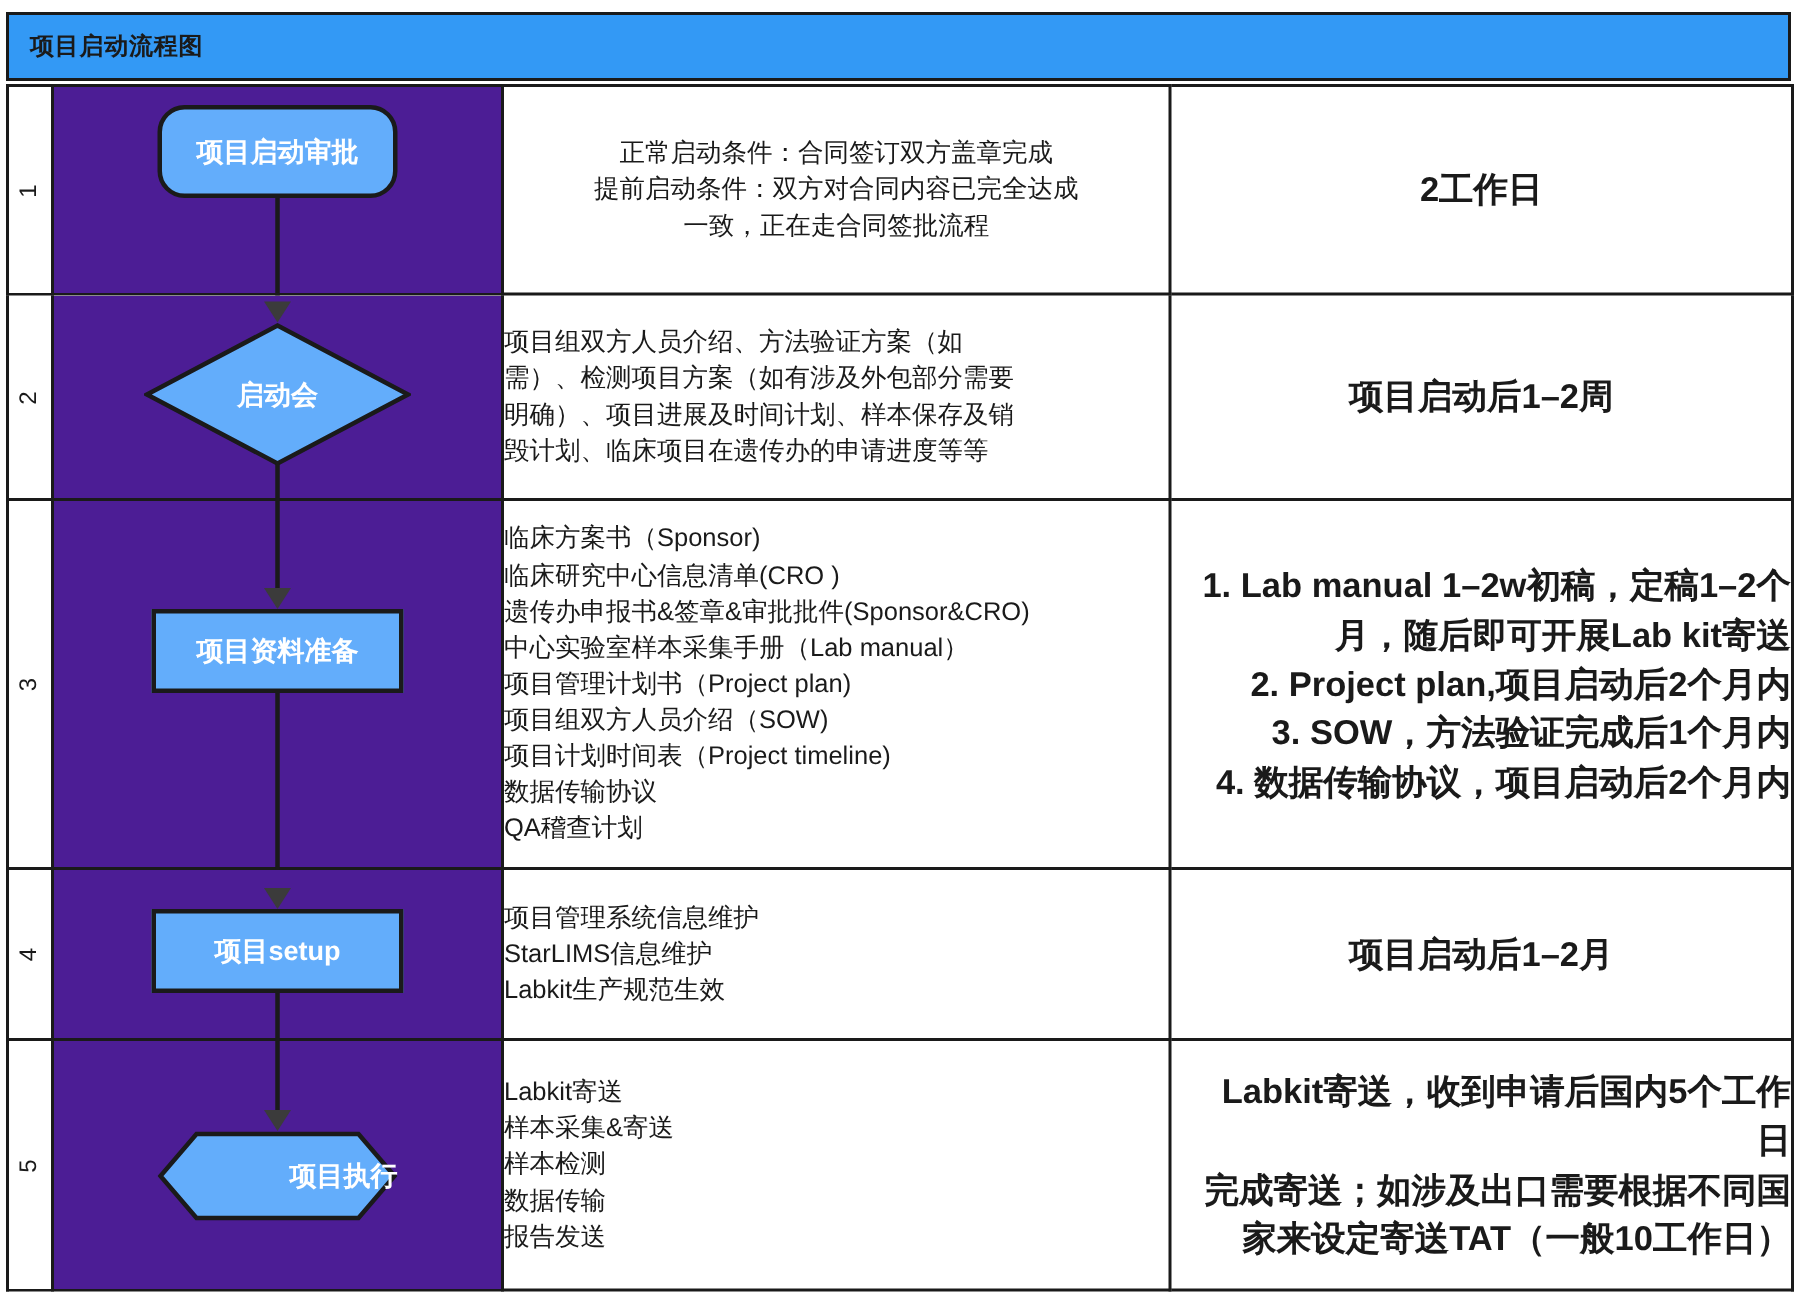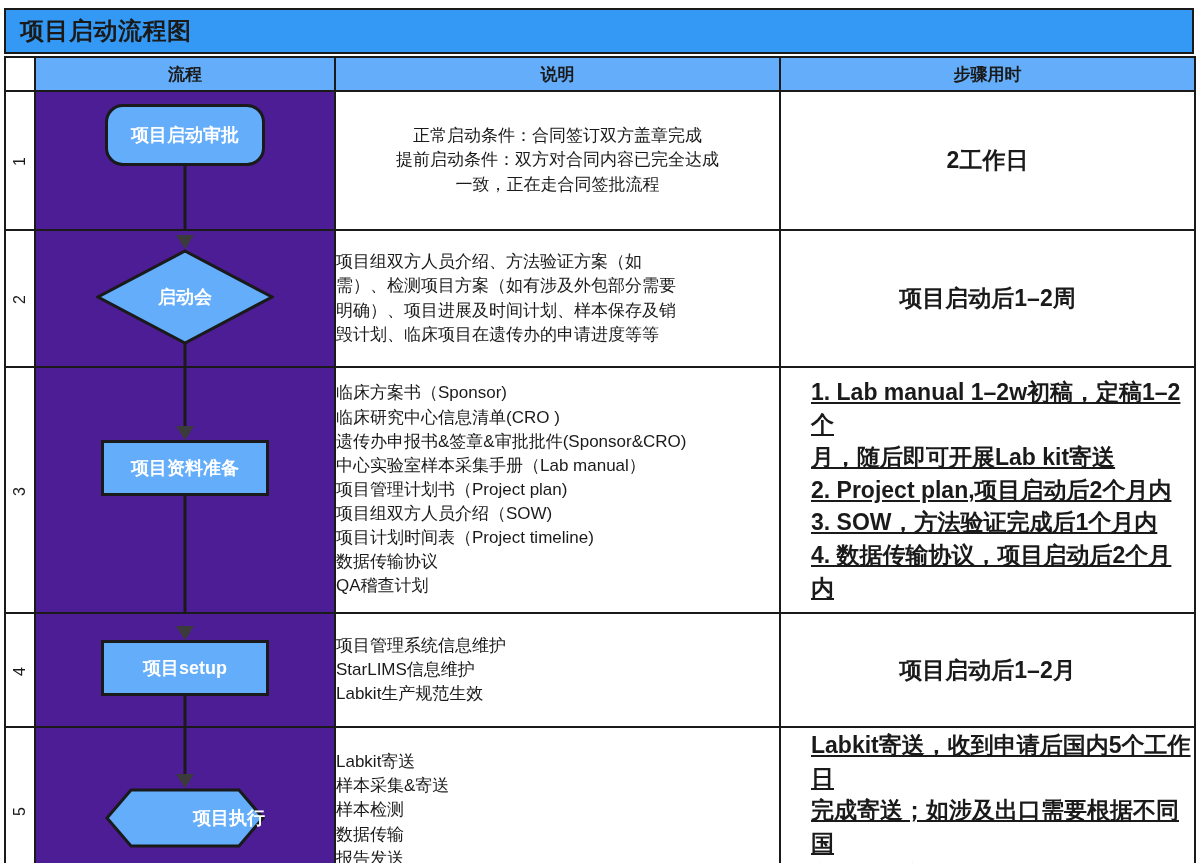--- a/index.html
+++ b/index.html
@@ -29,21 +29,21 @@
     width: 1190px;
     height: 46px;
     background: #3399F5;
     border: 2px solid #1a1a1a;
     box-sizing: border-box;
     display: flex;
     align-items: center;
     padding-left: 14px;
   }
   .title-text {
-    font-size: 24px;
+    font-size: 16px;
     font-weight: bold;
     color: #1a1a1a;
     letter-spacing: 0.5px;
   }
 
   
   .grid {
     position: absolute;
     left: 4px;
     top: 56px;
@@ -191,49 +191,42 @@
   .timecell {
     background: #ffffff;
     text-align: center;
     font-size: 23px;
     font-weight: bold;
     color: #1a1a1a;
     line-height: 1.42;
     padding: 4px 8px;
   }
   .timecell.left {
-    text-align: left;
-    padding-left: 30px;
-    text-decoration: underline;
+    text-align: right;
+    padding-left: 14px;
   }
   .time-line { white-space: pre-wrap; }
 </style>
 </head>
 <body>
 
 <div class="sheet">
 
   <div class="title-bar">
     <span class="title-text">项目启动流程图</span>
   </div>
 
   <table class="grid">
     <colgroup>
       <col class="c-num">
         <col class="c-flow">
         <col class="c-desc">
         <col class="c-time">
     </colgroup>
     <tbody>
-      <tr>
-        <td class="hdr hdr-blank"></td>
-        <td class="hdr">流程</td>
-        <td class="hdr">说明</td>
-        <td class="hdr">步骤用时</td>
-      </tr>
 
       <tr style="height:139px;">
         <td class="numcell">
           <span class="rot">1</span>
         </td>
         <td class="flowcell">
           <div class="flow-inner">
             <div class="shape shape-rounded" style="top:12px;">
               <span class="lbl">项目启动审批</span>
             </div>

